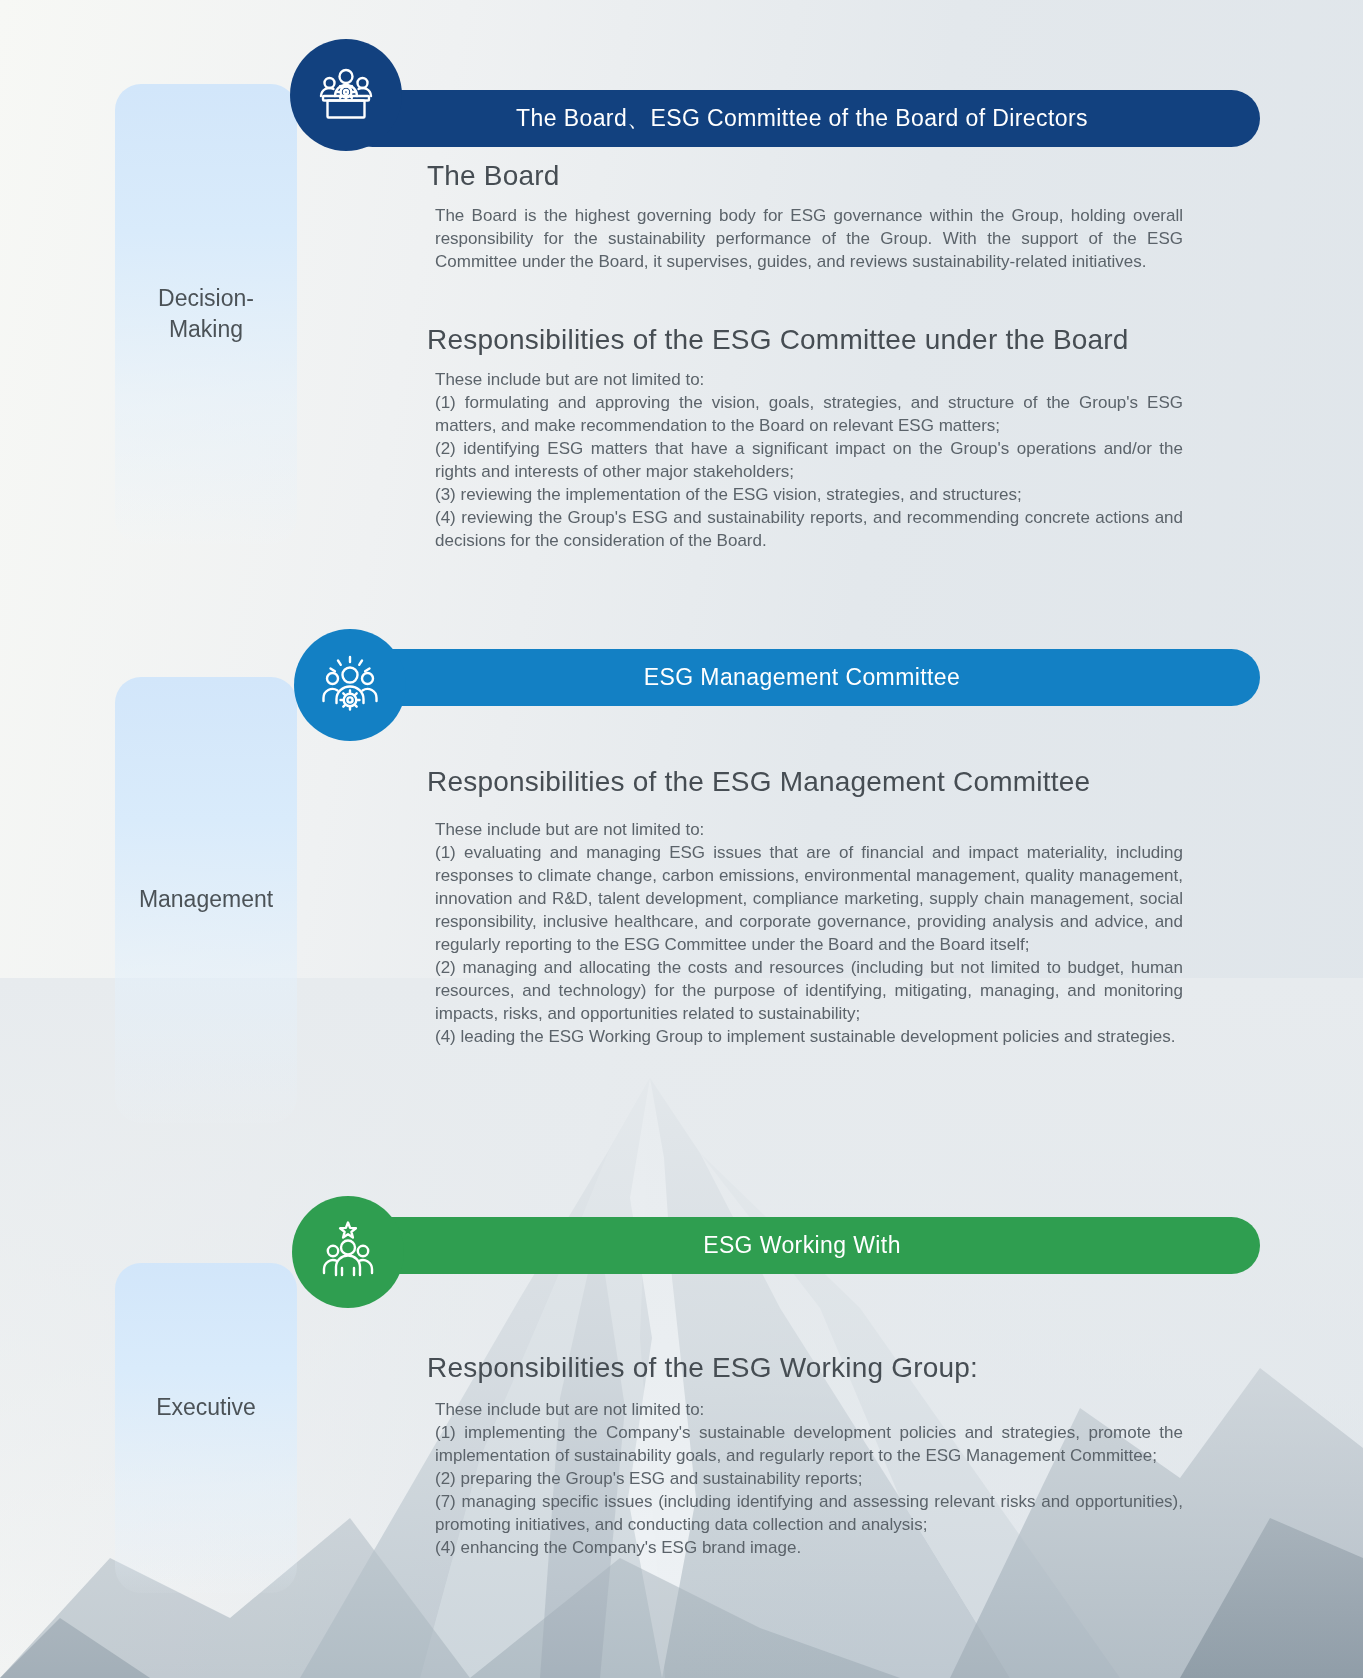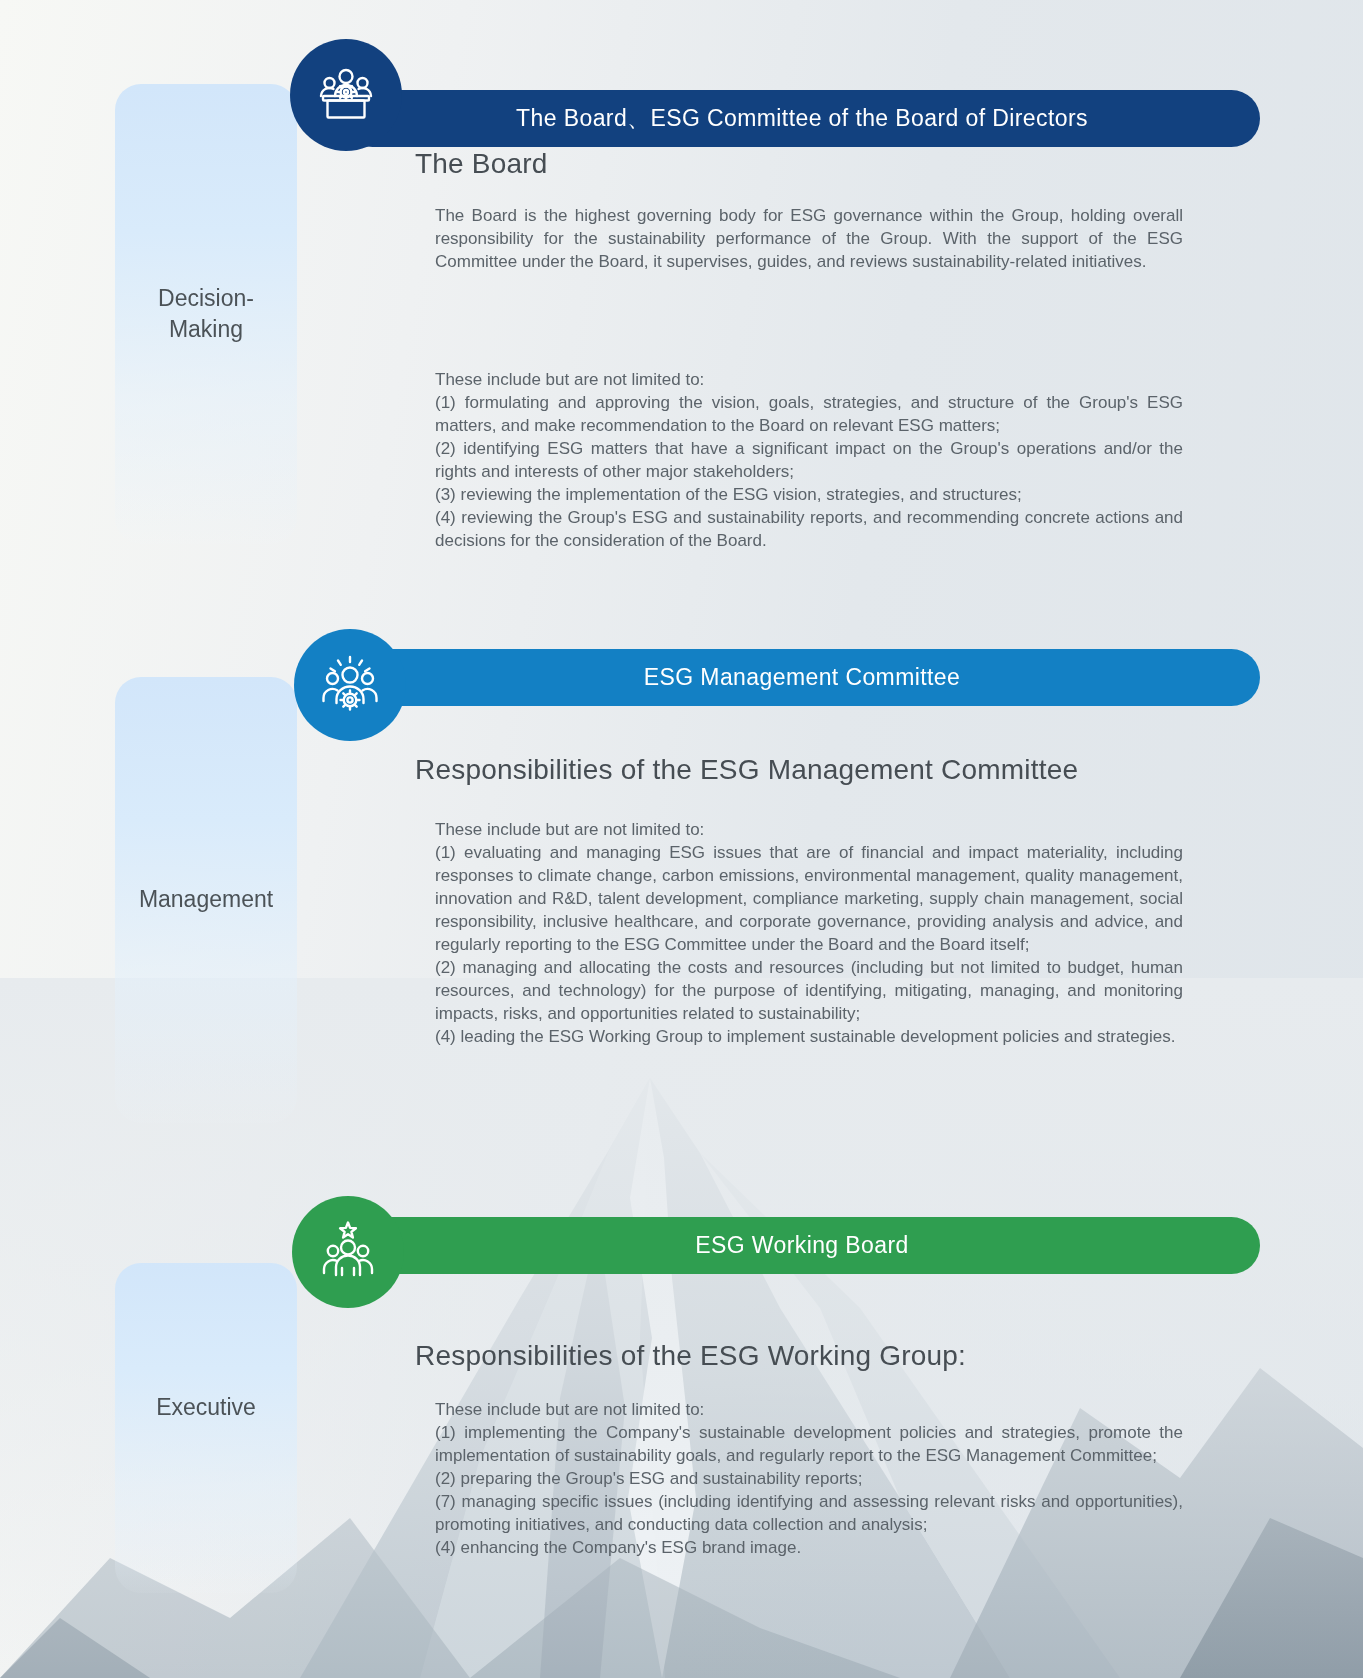--- a/index.html
+++ b/index.html
@@ -32,21 +32,21 @@
     position:absolute;width:112px;height:112px;border-radius:50%;
     display:flex;align-items:center;justify-content:center;
   }
   .g1{top:39px;left:290px;}
   .g2{top:629px;left:294px;}
   .g3{top:1196px;left:292px;}
   .badge svg{width:64px;height:64px;}
   .ic{stroke:#ffffff;stroke-width:2.4;fill:none;stroke-linecap:round;stroke-linejoin:round;}
   
   .h{
-    position:absolute;left:415px;width:760px;margin:0;
+    position:absolute;left:415px;width:760px;margin:12px;
     font-size:28px;font-weight:400;letter-spacing:.2px;color:#464d53;
   }
   .flow{
     position:absolute;left:435px;width:748px;margin:0;
     font-size:17px;line-height:23px;color:#5b636a;text-align:justify;hyphens:auto;
   }
   .h-s1a{top:148px;}
   .p-s1{top:204px;}
   .h-s1b{top:312px;}
   .list-s1{top:368px;}
@@ -107,20 +107,21 @@
         <circle cx="32" cy="29" r="5.5"></circle>
         <circle cx="32" cy="29" r="2"></circle>
         <rect x="9" y="33" width="46" height="4.5" rx="1"></rect>
         <rect x="13.5" y="37.5" width="37" height="17" rx="1"></rect>
       </g>
     </svg>
   </div>
 
   <h2 class="h h-s1a">The Board</h2>
   <p class="flow p-s1">The Board is the highest governing body for ESG governance within the Group, holding overall responsibility for the sustainability performance of the Group. With the support of the ESG Committee under the Board, it supervises, guides, and reviews sustainability-related initiatives.</p>
+  <h2 class="h h-s1b">Responsibilities of the ESG Committee under the Board</h2>
   <div class="flow list-s1">
     <div>These include but are not limited to:</div>
     <div> (1) formulating and approving the vision, goals, strategies, and structure of the Group's ESG matters, and make recommendation to the Board on relevant ESG matters;</div>
     <div>(2) identifying ESG matters that have a significant impact on the Group's operations and/or the rights and interests of other major stakeholders;</div>
     <div>(3) reviewing the implementation of the ESG vision, strategies, and structures;</div>
     <div>(4) reviewing the Group's ESG and sustainability reports, and recommending concrete actions and decisions for the consideration of the Board.</div>
   </div>
 
   <div class="banner b2" style="background-color: rgb(19, 128, 196);">
     <span>ESG Management Committee</span>
@@ -147,21 +148,21 @@
 
   <h2 class="h h-s2">Responsibilities of the ESG Management Committee</h2>
   <div class="flow list-s2">
     <div>These include but are not limited to:</div>
     <div>(1) evaluating and managing ESG issues that are of financial and impact materiality, including responses to climate change, carbon emissions, environmental management, quality management, innovation and R&amp;D, talent development, compliance marketing, supply chain management, social responsibility, inclusive healthcare, and corporate governance, providing analysis and advice, and regularly reporting to the ESG Committee under the Board and the Board itself;</div>
     <div>(2) managing and allocating the costs and resources (including but not limited to budget, human resources, and technology) for the purpose of identifying, mitigating, managing, and monitoring impacts, risks, and opportunities related to sustainability;</div>
     <div>(4) leading the ESG Working Group to implement sustainable development policies and strategies.</div>
   </div>
 
   <div class="banner b3" style="background-color: rgb(47, 158, 80);">
-    <span>ESG Working Board</span>
+    <span>ESG Working With</span>
   </div>
   <div class="badge g3" style="background-color: rgb(47, 158, 80);">
     <svg viewBox="0 0 64 64">
       <g class="ic" stroke-width="2">
         <polygon points="32,2.5 34.1,7.9 39.9,8.2 35.4,11.9 36.9,17.5 32,14.3 27.1,17.5 28.6,11.9 24.1,8.2 29.9,7.9"></polygon>
       </g>
       <g class="ic">
         <circle cx="32" cy="27.5" r="7"></circle>
         <circle cx="17" cy="31" r="5.2"></circle>
         <circle cx="47" cy="31" r="5.2"></circle>

